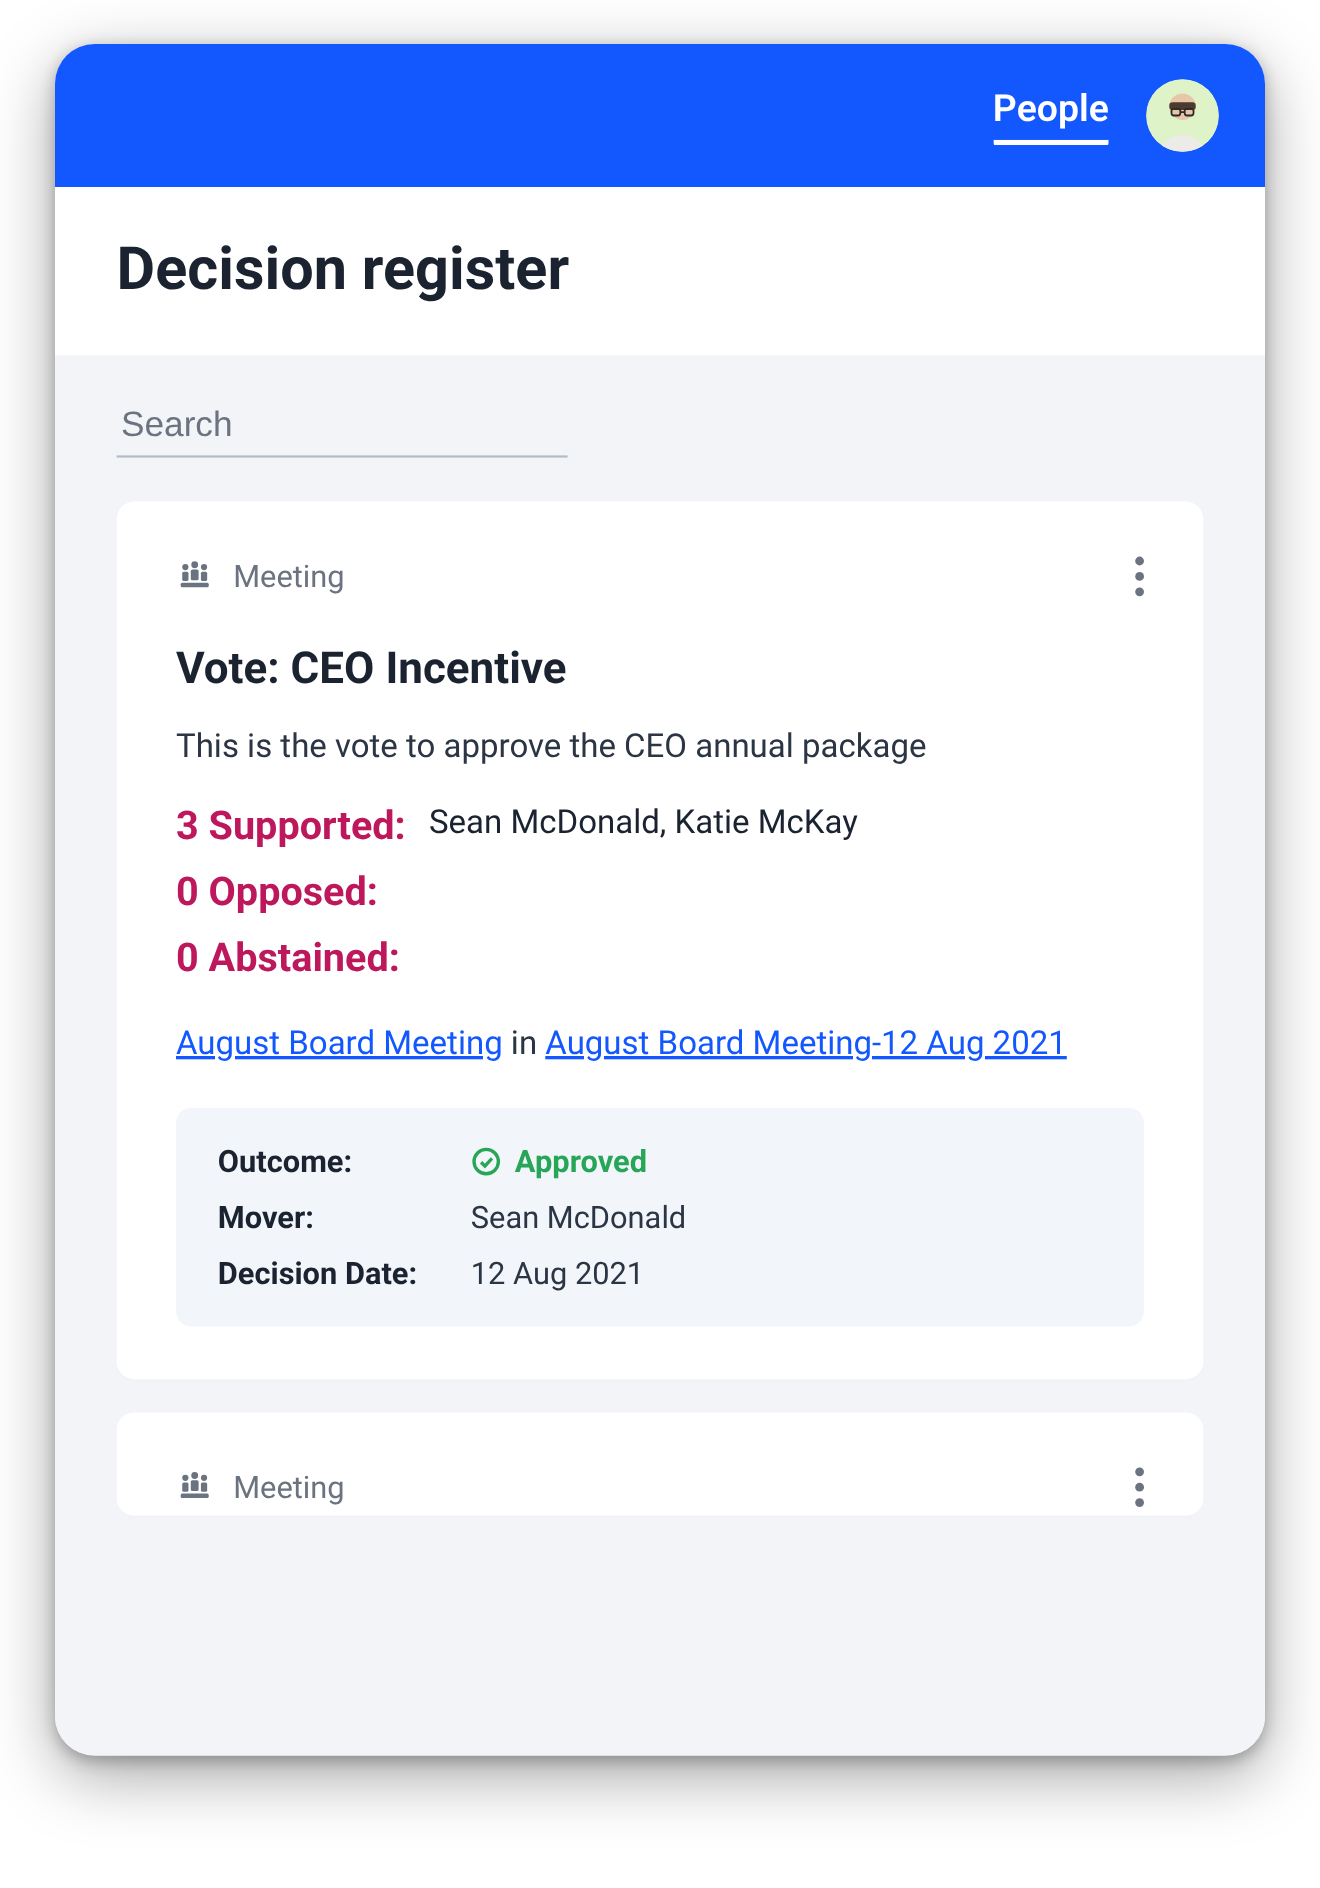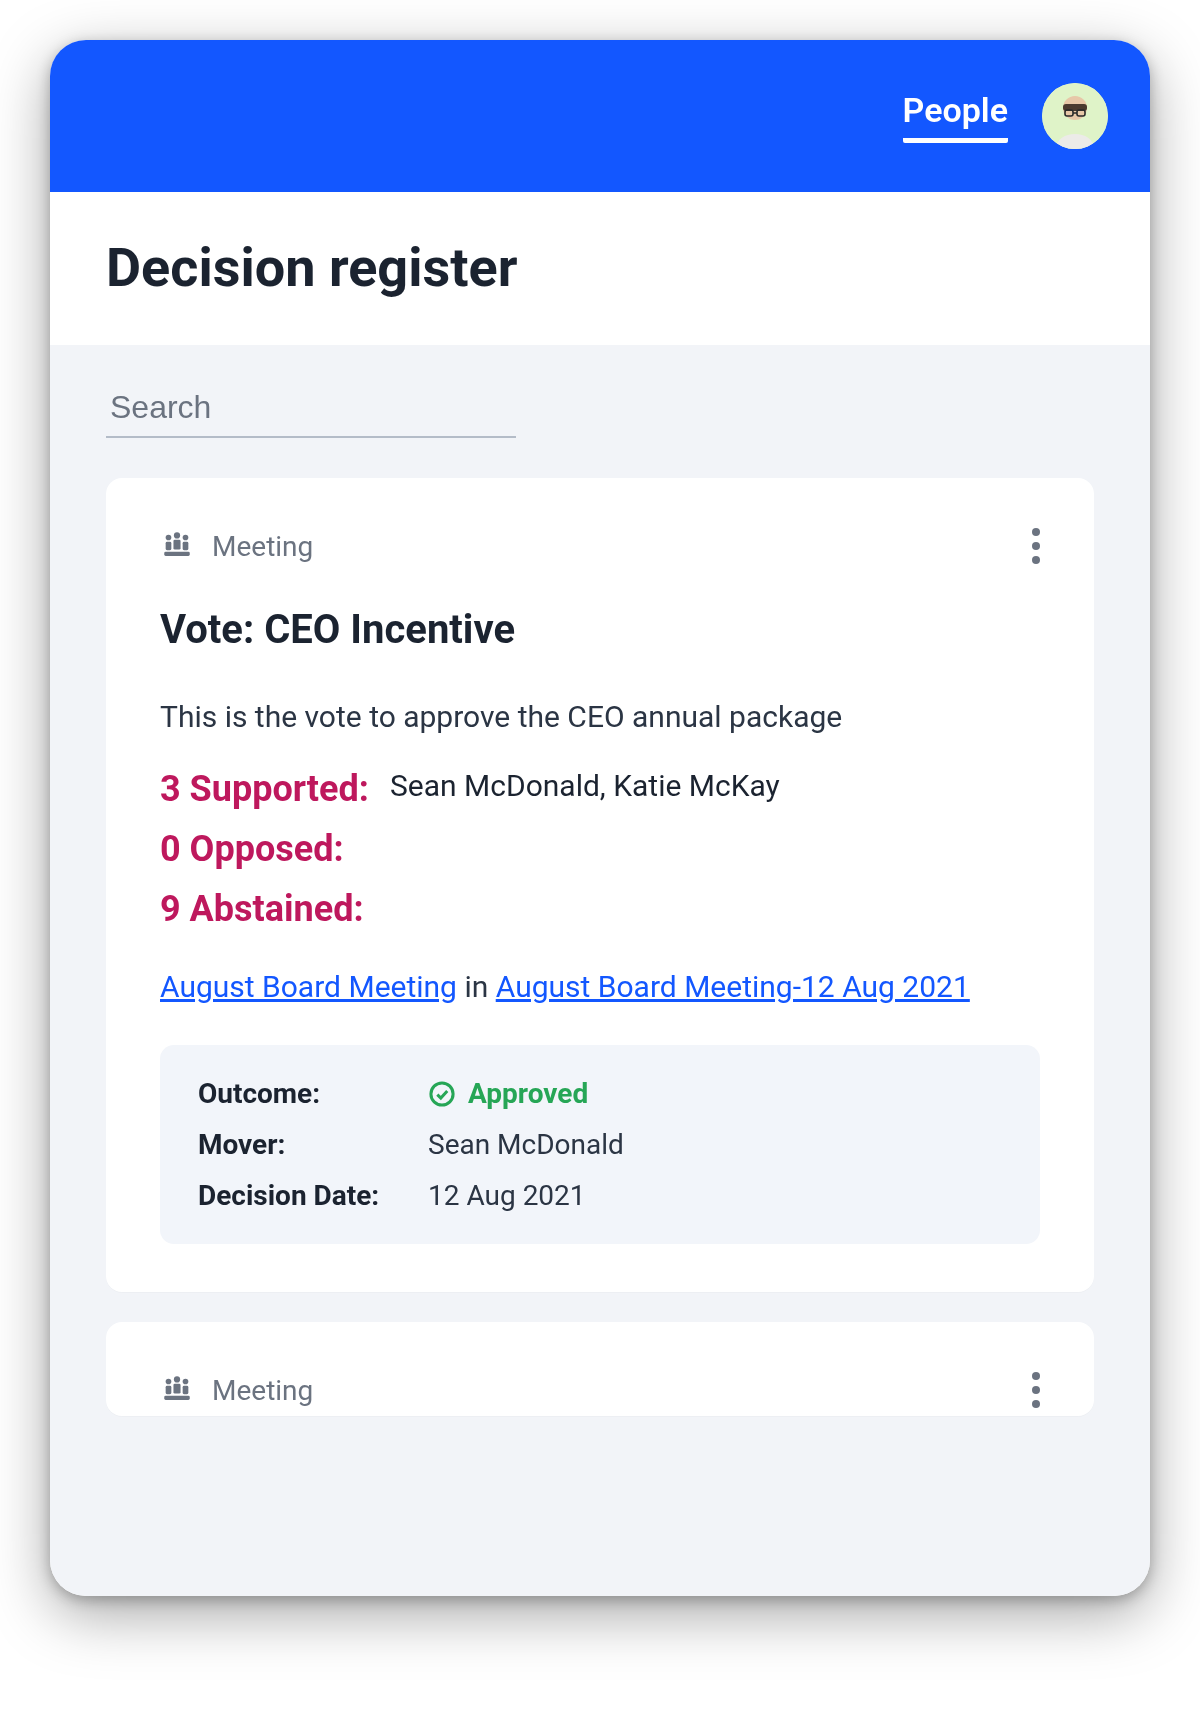--- a/index.html
+++ b/index.html
@@ -9,21 +9,21 @@
     width: 1100px;
     height: 1556px;
     margin: 40px auto 0 auto;
     background: #fff;
     border-radius: 36px;
     overflow: hidden;
     box-shadow: 0 18px 60px rgba(0,0,0,0.35), 0 4px 14px rgba(0,0,0,0.25);
   }
   .topbar {
     background: #1357FF;
-    height: 152px;
+    height: 130px;
     display: flex;
     align-items: center;
     justify-content: flex-end;
     padding: 0 42px;
     gap: 34px;
   }
   .tab {
     color: #ffffff;
     font-size: 34px;
     font-weight: 600;
@@ -96,21 +96,21 @@
     gap: 18px;
   }
   .meeting-icon { width:34px; height:34px; color:#6B7380; }
   .card-type-label { font-size: 28px; font-weight:400; color:#6B7380; }
   .kebab { width: 10px; display:flex; flex-direction:column; gap:6px; cursor:pointer; padding:8px; }
   .kebab span { width:8px; height:8px; background:#6B7380; border-radius:50%; }
   .card-title {
     font-size: 40px;
     font-weight:700;
     color:#1B2330;
-    margin-bottom: 46px;
+    margin-bottom: 30px;
   }
   .card-desc {
     font-size: 30px;
     color:#2B3544;
     margin-bottom: 34px;
   }
   .vote-grid { display:grid; grid-template-columns: 230px 1fr; row-gap: 18px; margin-bottom: 34px; }
   .vote-label { font-size: 36px; font-weight:700; color:#be185d; }
   .vote-value { font-size: 30px; color:#1B2330; }
   .refs { font-size: 30px; color:#2B3544; margin-bottom: 36px; line-height:1.5; }
@@ -185,21 +185,21 @@
       </div>
 
       <h2 class="card-title">Vote: CEO Incentive</h2>
       <p class="card-desc">This is the vote to approve the CEO annual package</p>
 
       <div class="vote-grid">
         <div class="vote-label">3 Supported:</div>
         <div class="vote-value">Sean McDonald, Katie McKay</div>
         <div class="vote-label">0 Opposed:</div>
         <div class="vote-value"></div>
-        <div class="vote-label">9 Abstained:</div>
+        <div class="vote-label">0 Abstained:</div>
         <div class="vote-value"></div>
       </div>
 
       <p class="refs">
         <span class="link">August Board Meeting</span><span> in </span><span class="link">August Board Meeting-12 Aug 2021</span>
       </p>
 
       <div class="outcome-box">
         <div class="ob-label">Outcome:</div>
         <div class="ob-value approved">

